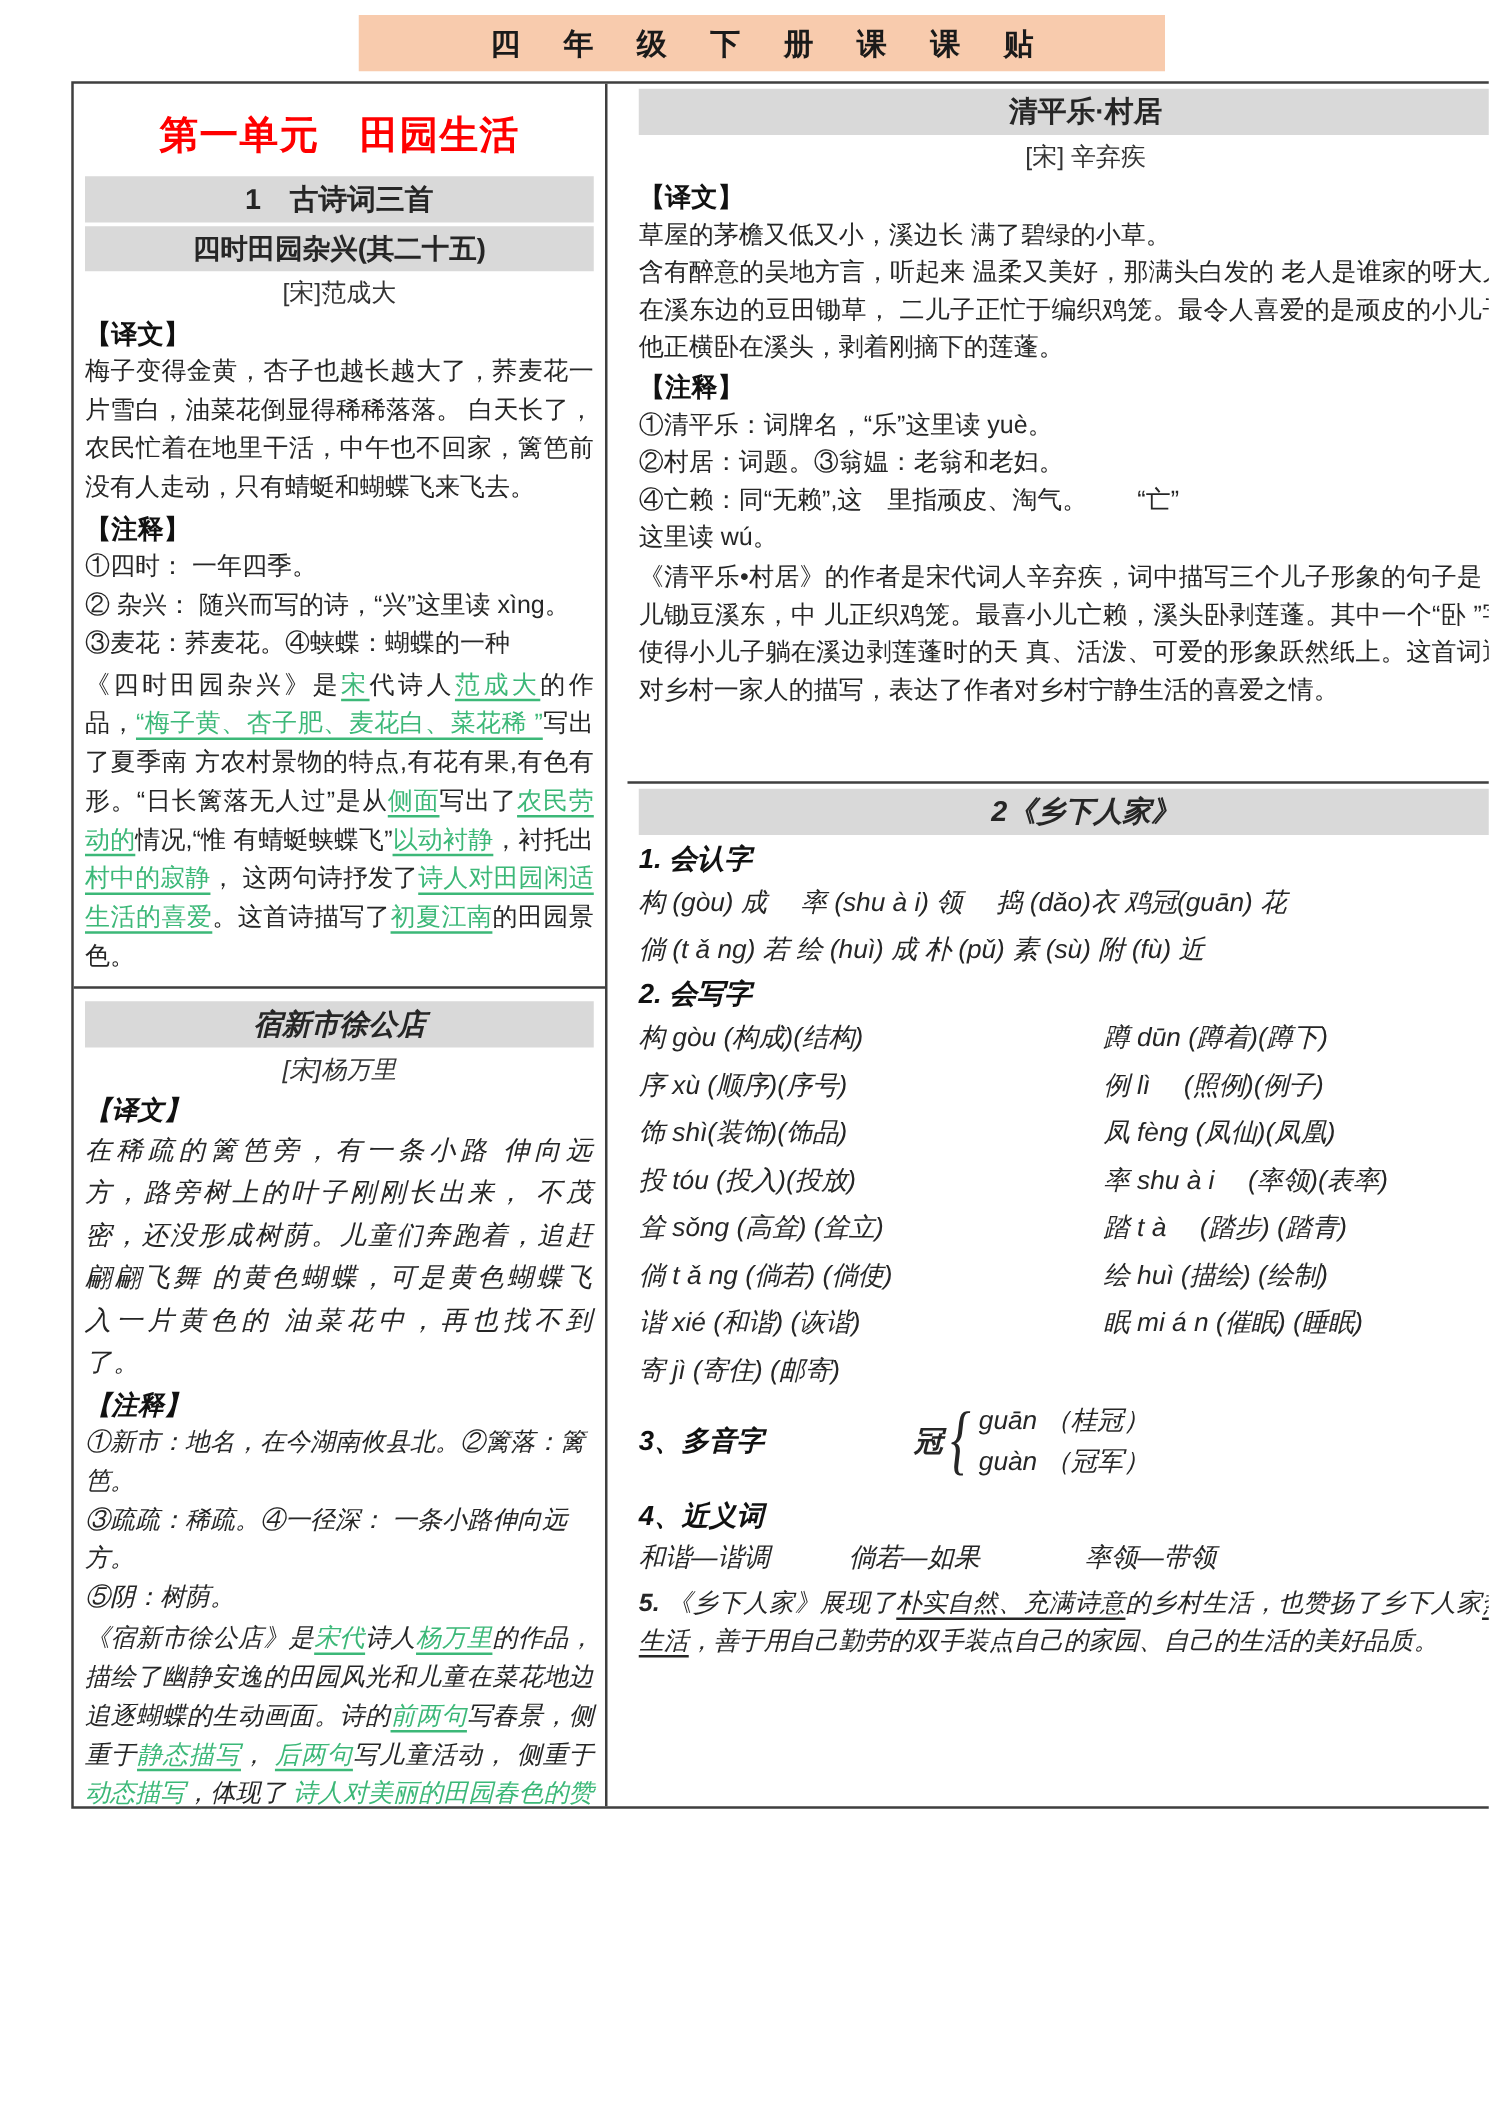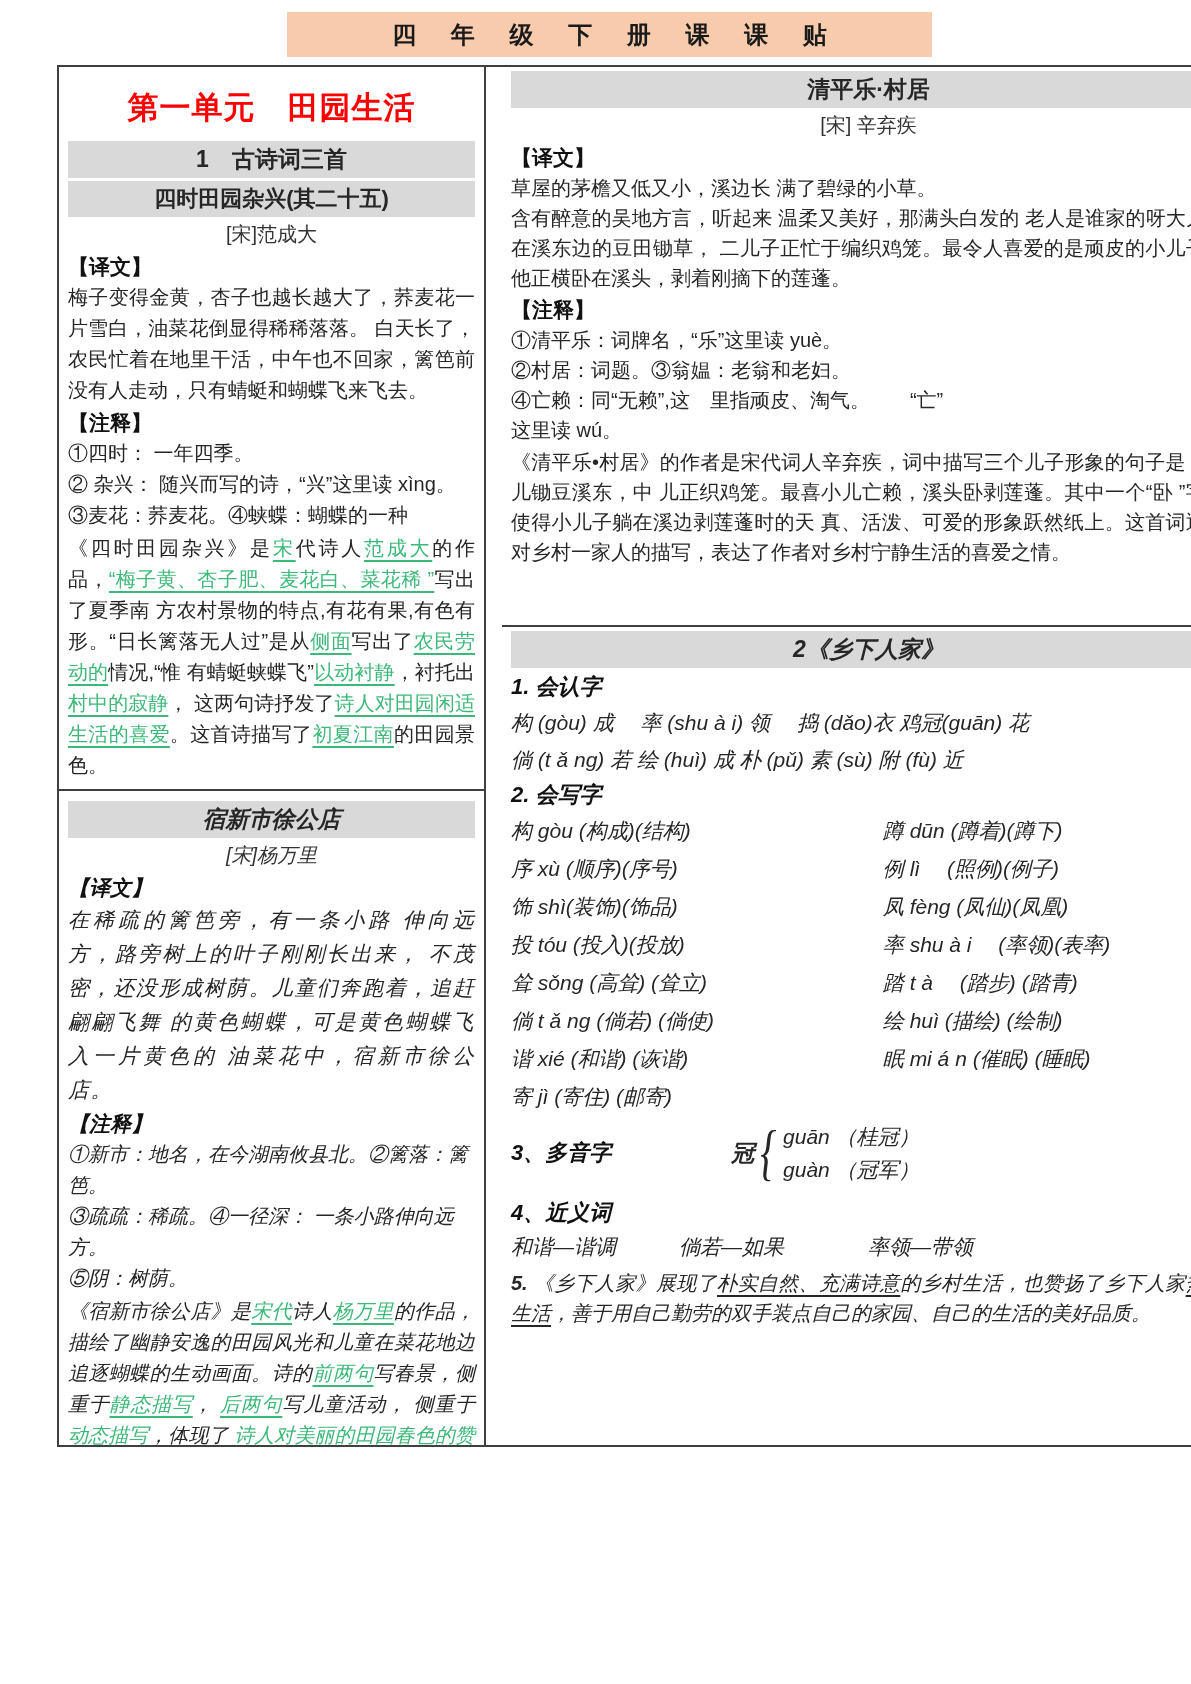--- a/index.html
+++ b/index.html
@@ -87,21 +87,21 @@
       <div class="lbl">【注释】</div>
       <div class="note">①四时：  一年四季。</div>
       <div class="note">② 杂兴：  随兴而写的诗，“兴”这里读 xìng。</div>
       <div class="note">③麦花：荞麦花。④蛱蝶：蝴蝶的一种</div>
       <div class="para mt2"><span>《四时田园杂兴》是</span><span class="seg-g">宋</span><span>代诗人</span><span class="seg-g">范成大</span><span>的作品，</span><span class="seg-g">“梅子黄、杏子肥、麦花白、菜花稀 ”</span><span>写出了夏季南 方农村景物的特点,有花有果,有色有形。“日长篱落无人过”是从</span><span class="seg-g">侧面</span><span>写出了</span><span class="seg-g">农民劳动的</span><span>情况,“惟 有蜻蜓蛱蝶飞”</span><span class="seg-g">以动衬静</span><span>，衬托出</span><span class="seg-g">村中的寂静</span><span>， 这两句诗抒发了</span><span class="seg-g">诗人对田园闲适生活的喜爱</span><span>。这首诗描写了</span><span class="seg-g">初夏江南</span><span>的田园景色。</span></div>
     </div>
     <div class="cell cell-bottom">
       <div class="grayhead bold mt6">宿新市徐公店</div>
       <div class="author">[宋]杨万里</div>
       <div class="lbl">【译文】</div>
-      <div class="kai">在稀疏的篱笆旁，有一条小路 伸向远方，路旁树上的叶子刚刚长出来， 不茂密，还没形成树荫。儿童们奔跑着，追赶翩翩飞舞 的黄色蝴蝶，可是黄色蝴蝶飞入一片黄色的 油菜花中，宿新市徐公店。</div>
+      <div class="kai">在稀疏的篱笆旁，有一条小路 伸向远方，路旁树上的叶子刚刚长出来， 不茂密，还没形成树荫。儿童们奔跑着，追赶翩翩飞舞 的黄色蝴蝶，可是黄色蝴蝶飞入一片黄色的 油菜花中，再也找不到了。</div>
       <div class="lbl">【注释】</div>
       <div class="note">①新市：地名，在今湖南攸县北。②篱落：篱笆。</div>
       <div class="note">③疏疏：稀疏。④一径深：  一条小路伸向远方。</div>
       <div class="note">⑤阴：树荫。</div>
       <div class="para mt2"><span>《宿新市徐公店》是</span><span class="seg-g">宋代</span><span>诗人</span><span class="seg-g">杨万里</span><span>的作品，描绘了幽静安逸的田园风光和儿童在菜花地边追逐蝴蝶的生动画面。诗的</span><span class="seg-g">前两句</span><span>写春景，侧重于</span><span class="seg-g">静态描写</span><span>， </span><span class="seg-g">后两句</span><span>写儿童活动， 侧重于</span><span class="seg-g">动态描写</span><span>，体现了 </span><span class="seg-g">诗人对美丽的田园春色的赞美和对乡村儿童的喜爱</span></div>
     </div>
   </div>
 
   <div class="col-right">
     <div class="cell cell-top-right">

